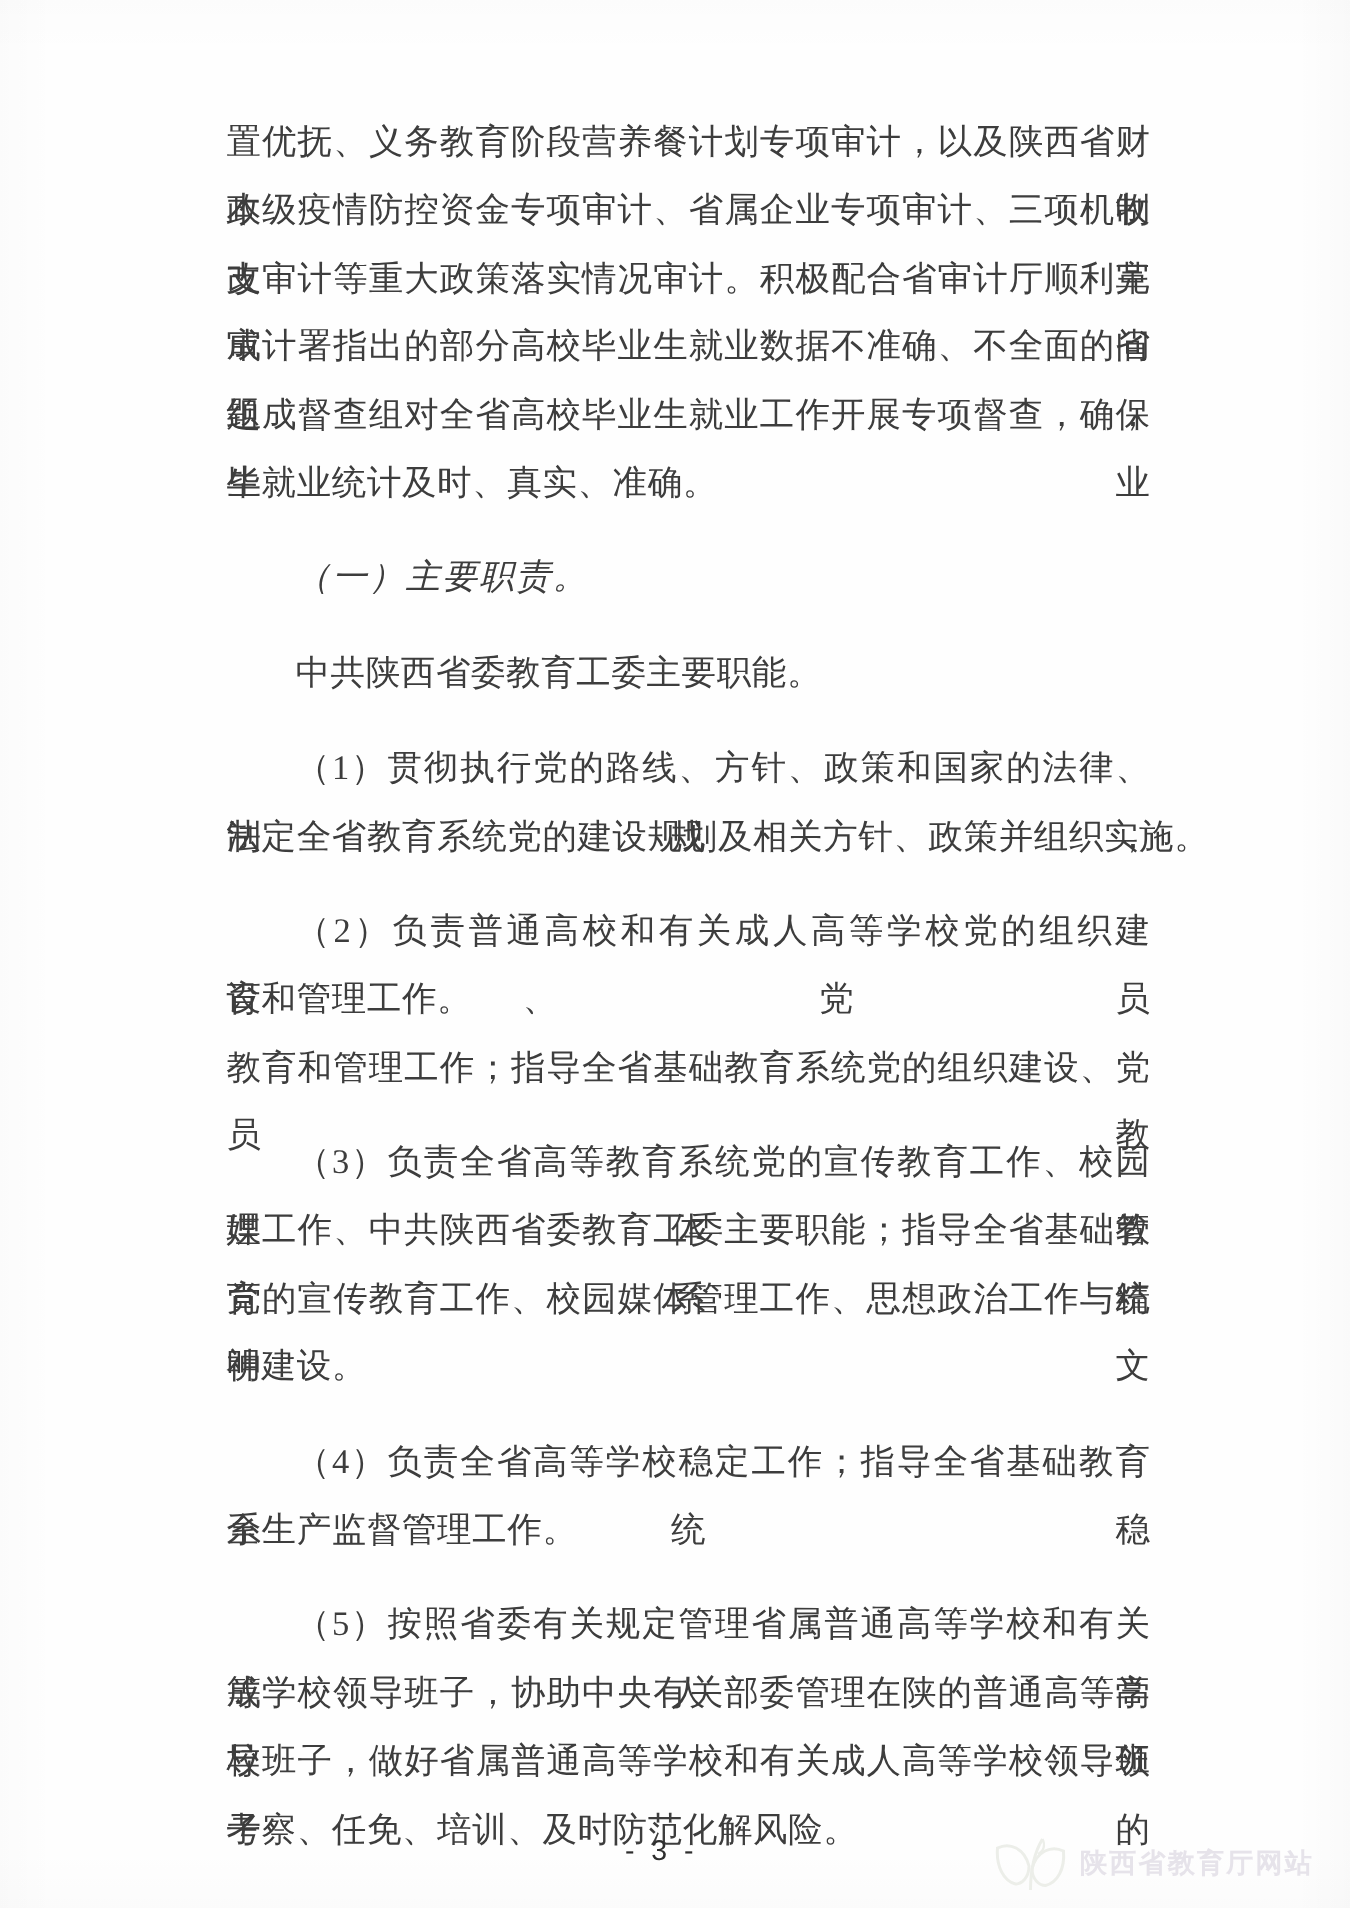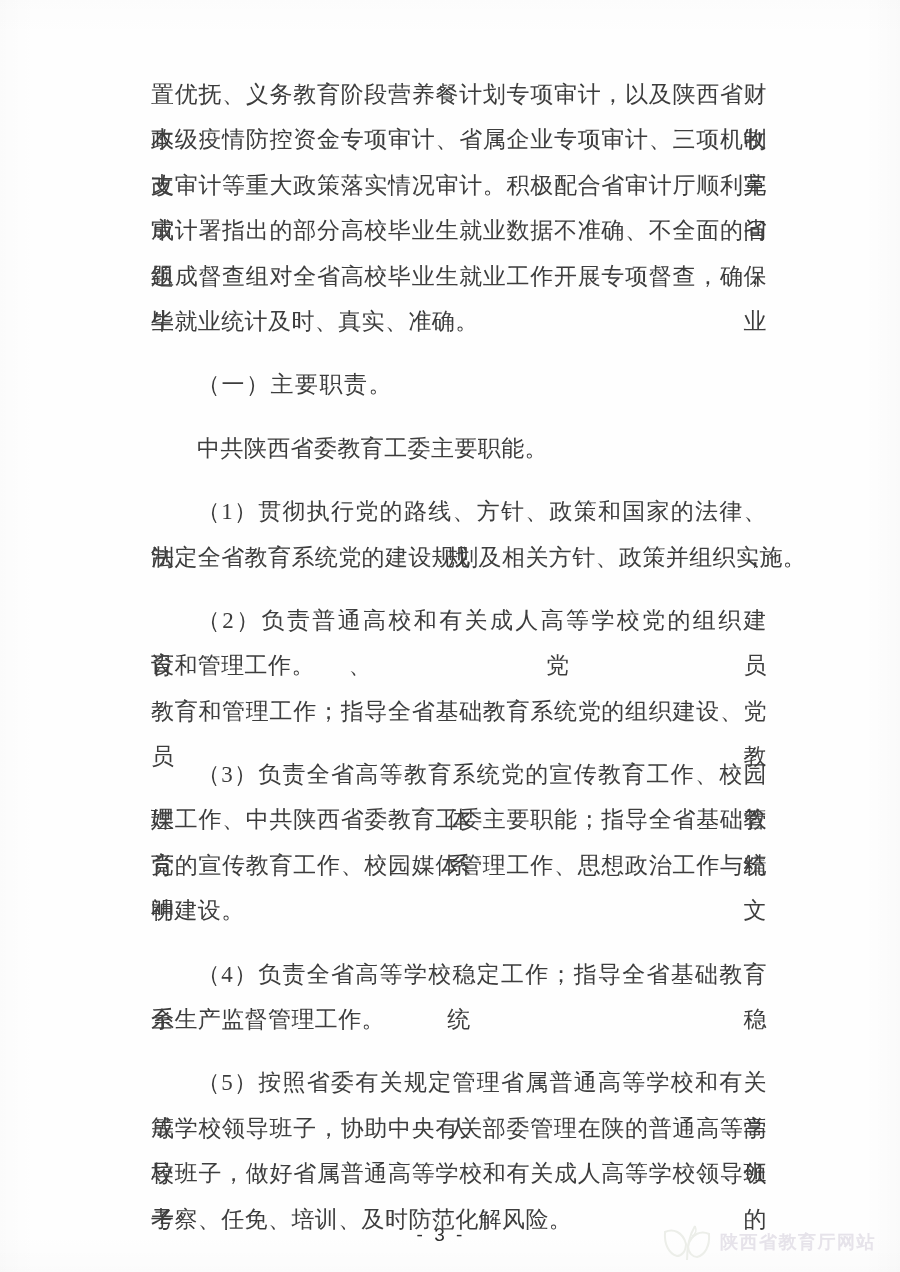--- a/index.html
+++ b/index.html
@@ -40,20 +40,21 @@
     text-align: left;
   }
   .line.fill {
     white-space: normal;
     text-align: justify;
     text-align-last: justify;
     -moz-text-align-last: justify;
   }
   .line.indent { text-indent: 2em; }
   .paragraph.heading .line {
+    font-style: italic;
     font-weight: 500;
     letter-spacing: 1.5px;
   }
   .page-footer {
     position: absolute;
     left: 0;
     top: 1224px;
     width: 900px;
     text-align: center;
   }

